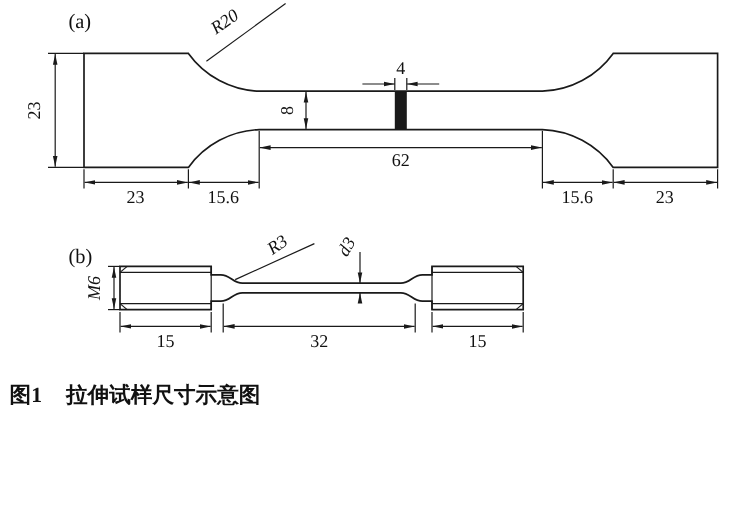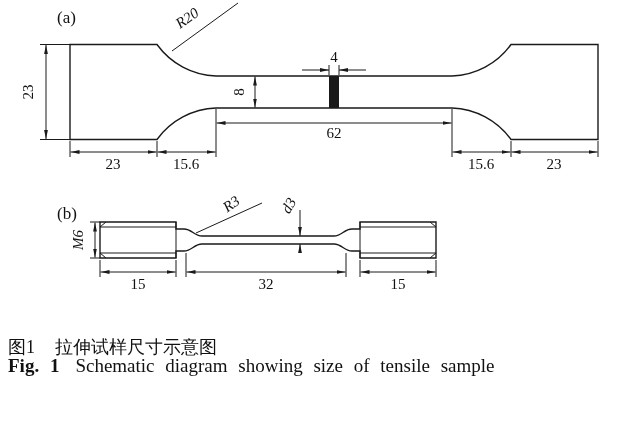--- a/index.html
+++ b/index.html
@@ -7,21 +7,21 @@
         font-family:"Liberation Serif",serif;color:#111;}
   svg{position:absolute;left:0;top:0;}
   svg text{font-family:"Liberation Serif",serif;fill:#111;}
   .dim-txt{font-size:15px;}
   .panel-txt{font-size:17px;}
   .ital{font-style:italic;}
   .outline{fill:#fff;stroke:#1a1a1a;stroke-width:1.4;stroke-linejoin:miter;}
   .thin{stroke:#1a1a1a;stroke-width:1;fill:none;}
   .dimline{stroke:#1a1a1a;stroke-width:1;fill:none;}
   .cap{position:absolute;left:8px;white-space:nowrap;}
-  .cap-zh{top:335px;font-size:18px;font-weight:400;}
+  .cap-zh{top:317px;font-size:18px;font-weight:700;}
   .cap-zh .lead{margin-right:20px;}
   .cap-en{top:355px;font-size:19px;word-spacing:6px;}
   .cap-en .lead{font-weight:700;margin-right:16px;}
   .cap-unit{top:392px;font-size:19px;}
 </style>
 </head>
 <body>
 
 <div class="page">
 
@@ -133,17 +133,14 @@
     <line class="dimline" x1="360.5" y1="272" x2="435.5" y2="272" marker-start="url(#arw)" marker-end="url(#arw)"></line>
     <text class="dim-txt" x="138" y="289" text-anchor="middle">15</text>
     <text class="dim-txt" x="266" y="289" text-anchor="middle">32</text>
     <text class="dim-txt" x="398" y="289" text-anchor="middle">15</text>
   </g>
 </svg>
 
 <div class="cap cap-zh">
   <span class="lead">图1</span><span>拉伸试样尺寸示意图</span>
 </div>
-<div class="cap cap-en">
-  <span class="lead">Fig. 1</span><span>Schematic diagram showing size of tensile sample</span>
-</div>
 
 </div>
 
 </body></html>

